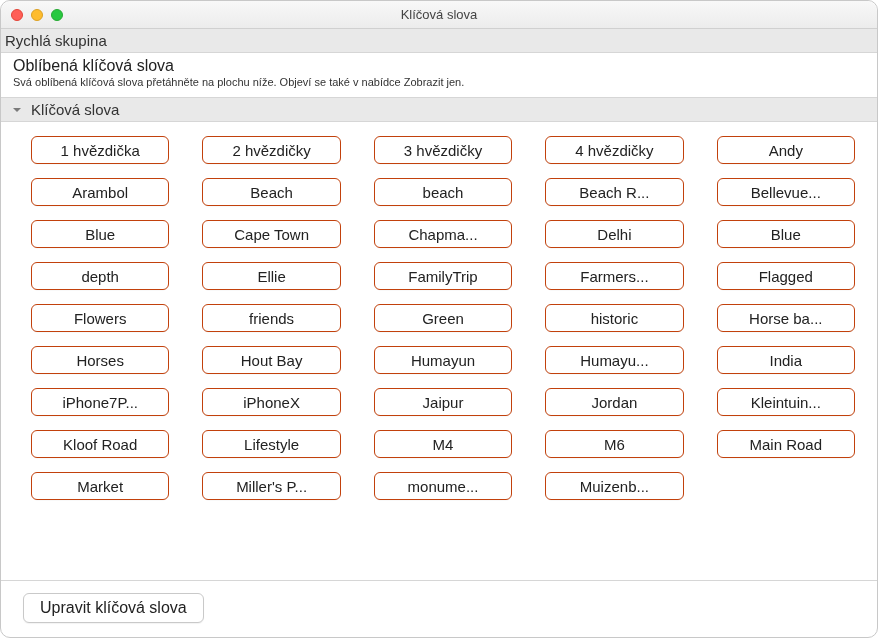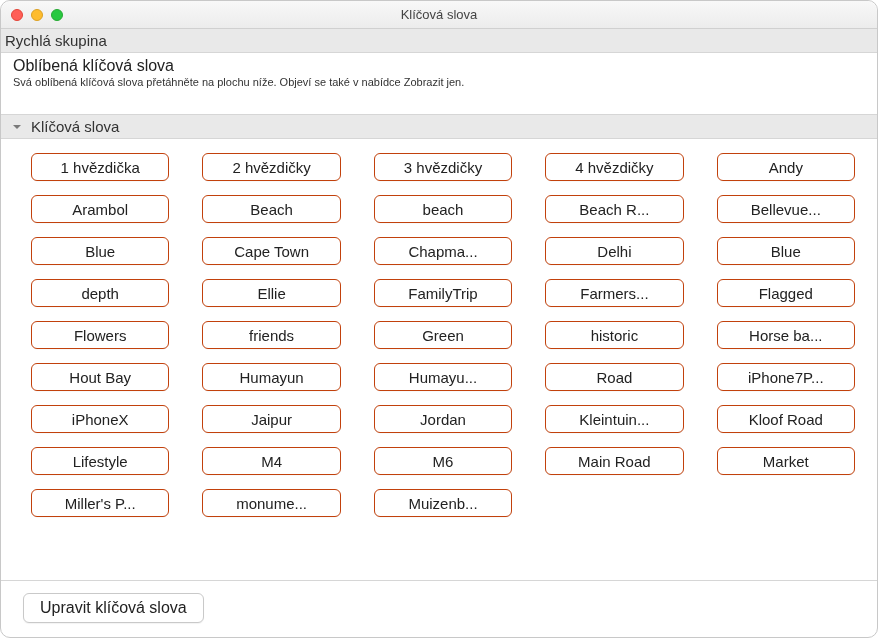--- a/index.html
+++ b/index.html
@@ -54,21 +54,21 @@
     }
     .section-header {
       background: #e9e9e9;
       border-bottom: 1px solid #d6d6d6;
       padding: 3px 4px;
       font-size: 15px;
       color: #333;
       flex-shrink: 0;
     }
     .favorites {
-      padding: 4px 12px 26px 12px;
+      padding: 4px 12px 9px 12px;
       border-bottom: 1px solid #d6d6d6;
       flex-shrink: 0;
     }
     .favorites-title {
       font-size: 16px;
       font-weight: 400;
       color: #222;
       margin-bottom: 1px;
     }
     .favorites-desc {
@@ -189,24 +189,25 @@
     <div class="keyword">depth</div>
     <div class="keyword">Ellie</div>
     <div class="keyword">FamilyTrip</div>
     <div class="keyword">Farmers...</div>
     <div class="keyword">Flagged</div>
     <div class="keyword">Flowers</div>
     <div class="keyword">friends</div>
     <div class="keyword">Green</div>
     <div class="keyword">historic</div>
     <div class="keyword">Horse ba...</div>
+    <div class="keyword">Horses</div>
     <div class="keyword">Hout Bay</div>
     <div class="keyword">Humayun</div>
     <div class="keyword">Humayu...</div>
-    <div class="keyword">Road</div>
+    <div class="keyword">India</div>
     <div class="keyword">iPhone7P...</div>
     <div class="keyword">iPhoneX</div>
     <div class="keyword">Jaipur</div>
     <div class="keyword">Jordan</div>
     <div class="keyword">Kleintuin...</div>
     <div class="keyword">Kloof Road</div>
     <div class="keyword">Lifestyle</div>
     <div class="keyword">M4</div>
     <div class="keyword">M6</div>
     <div class="keyword">Main Road</div>

